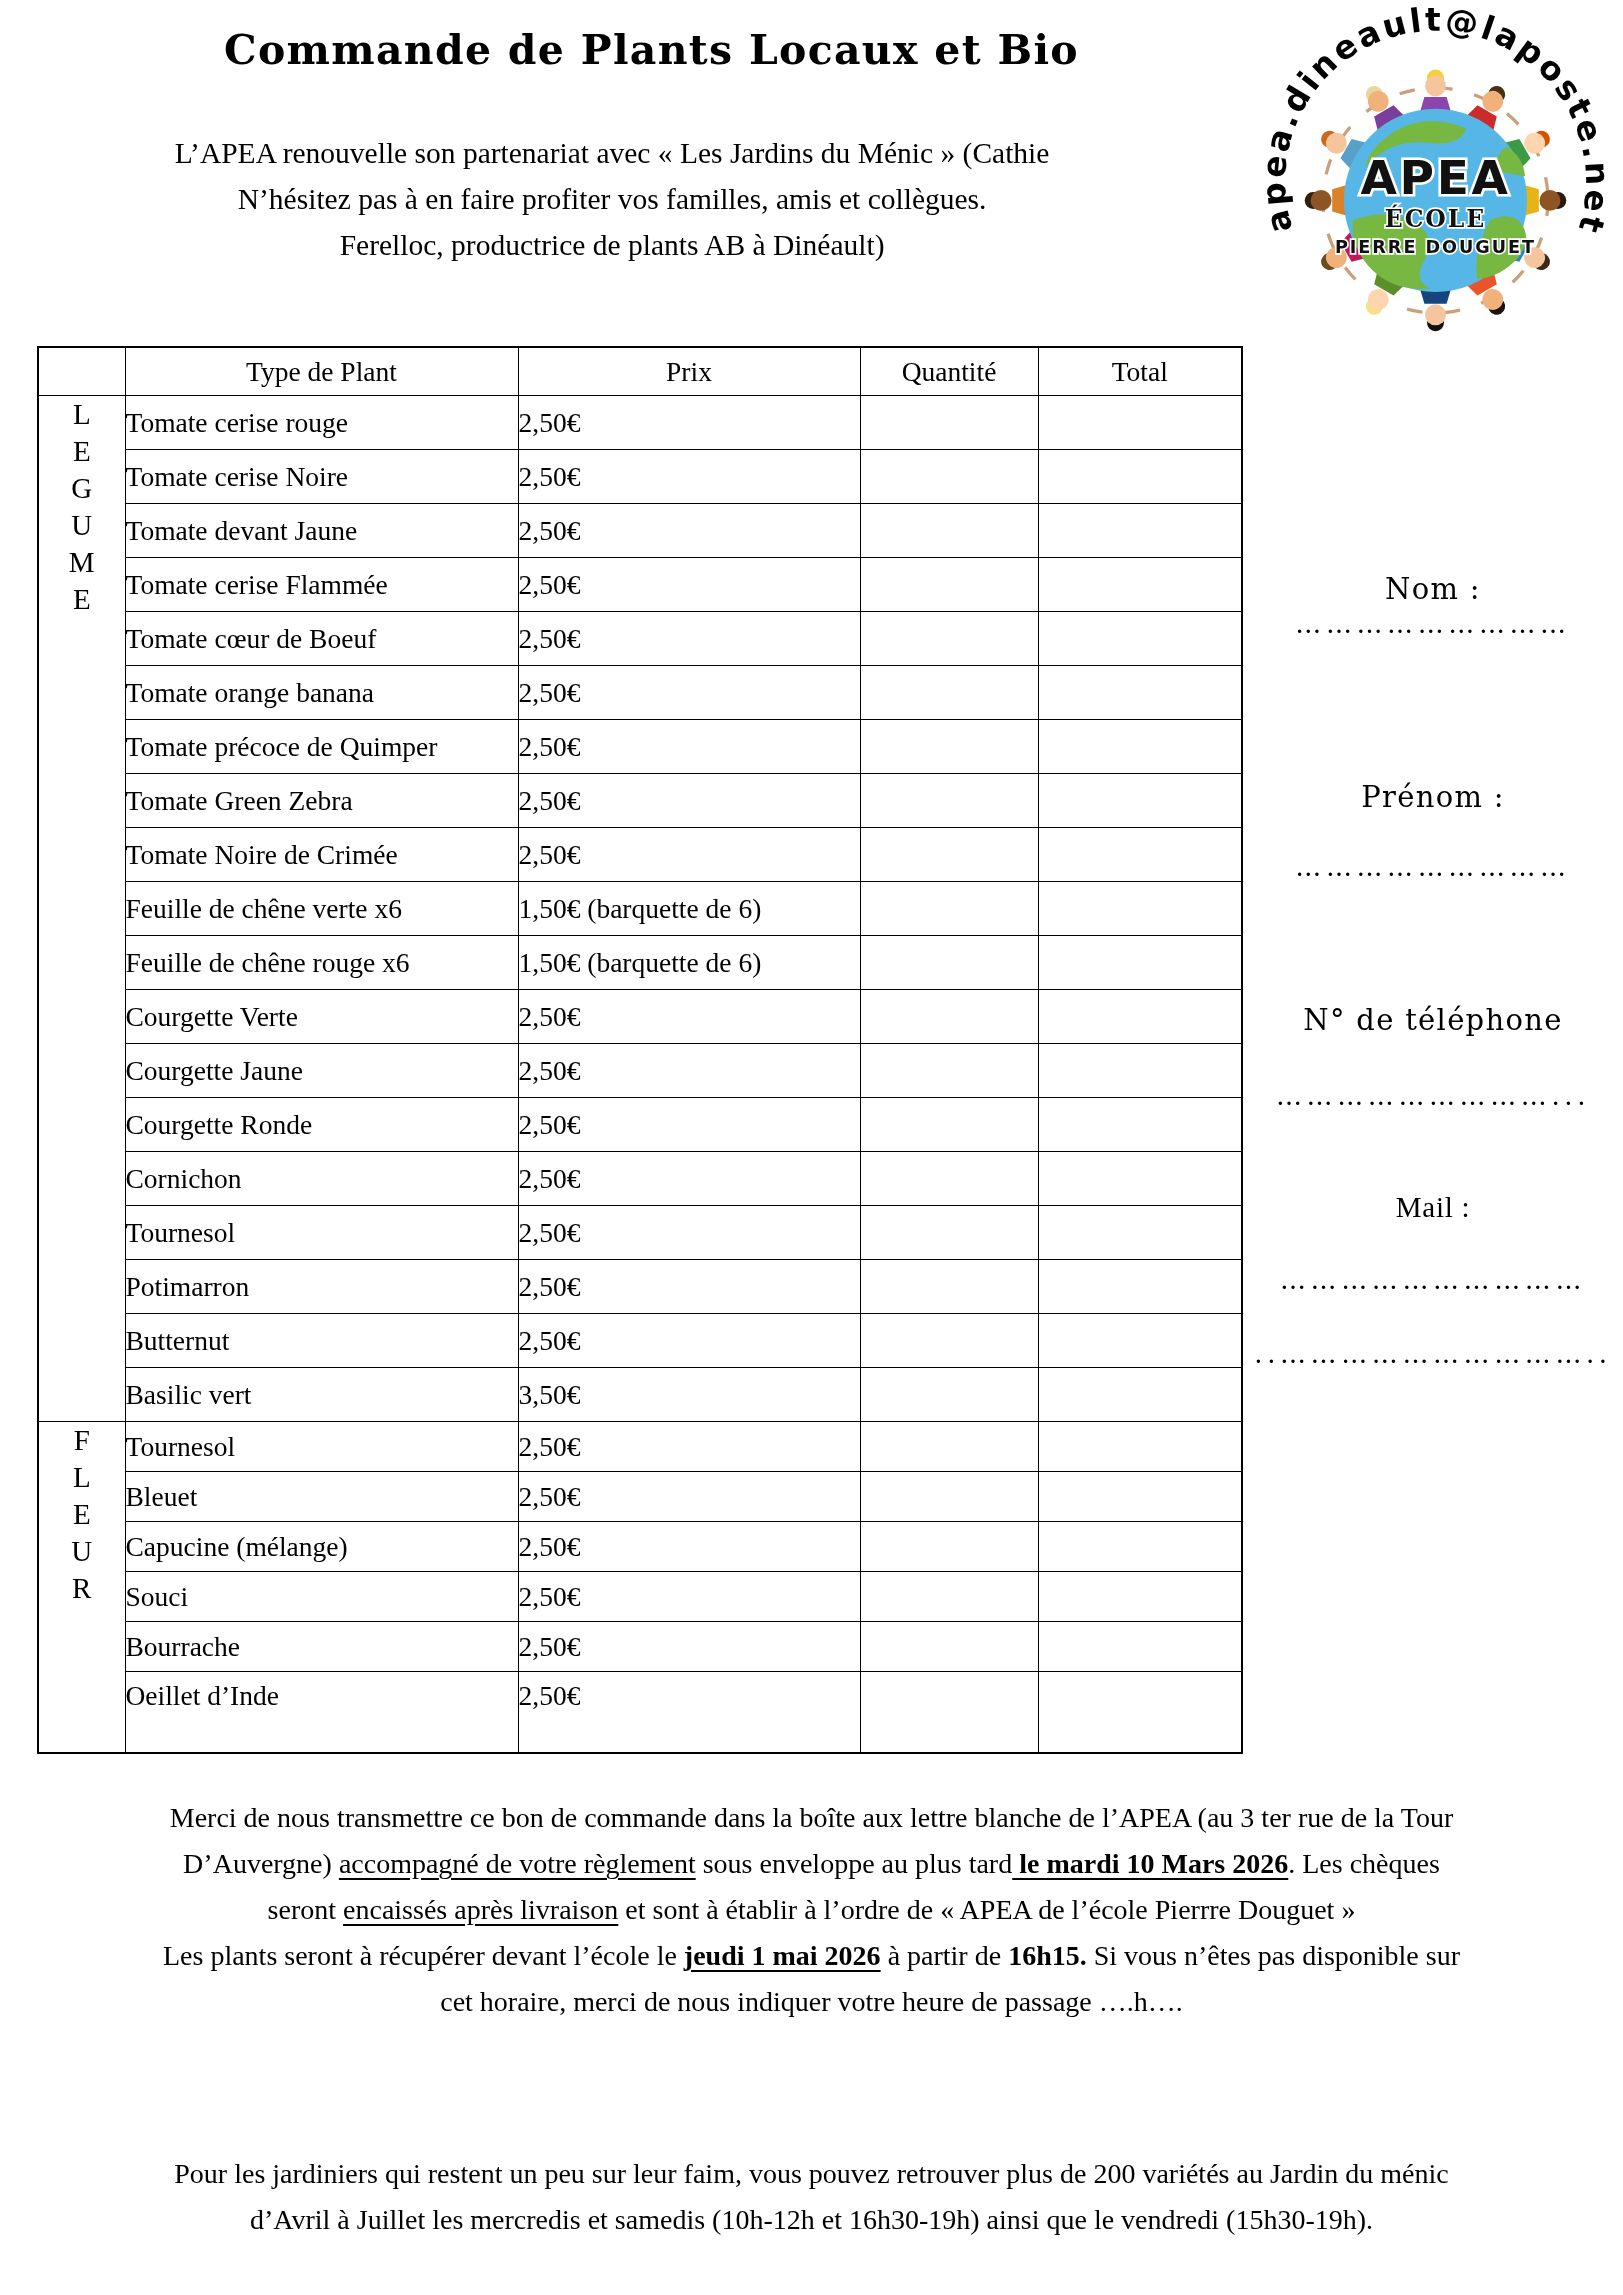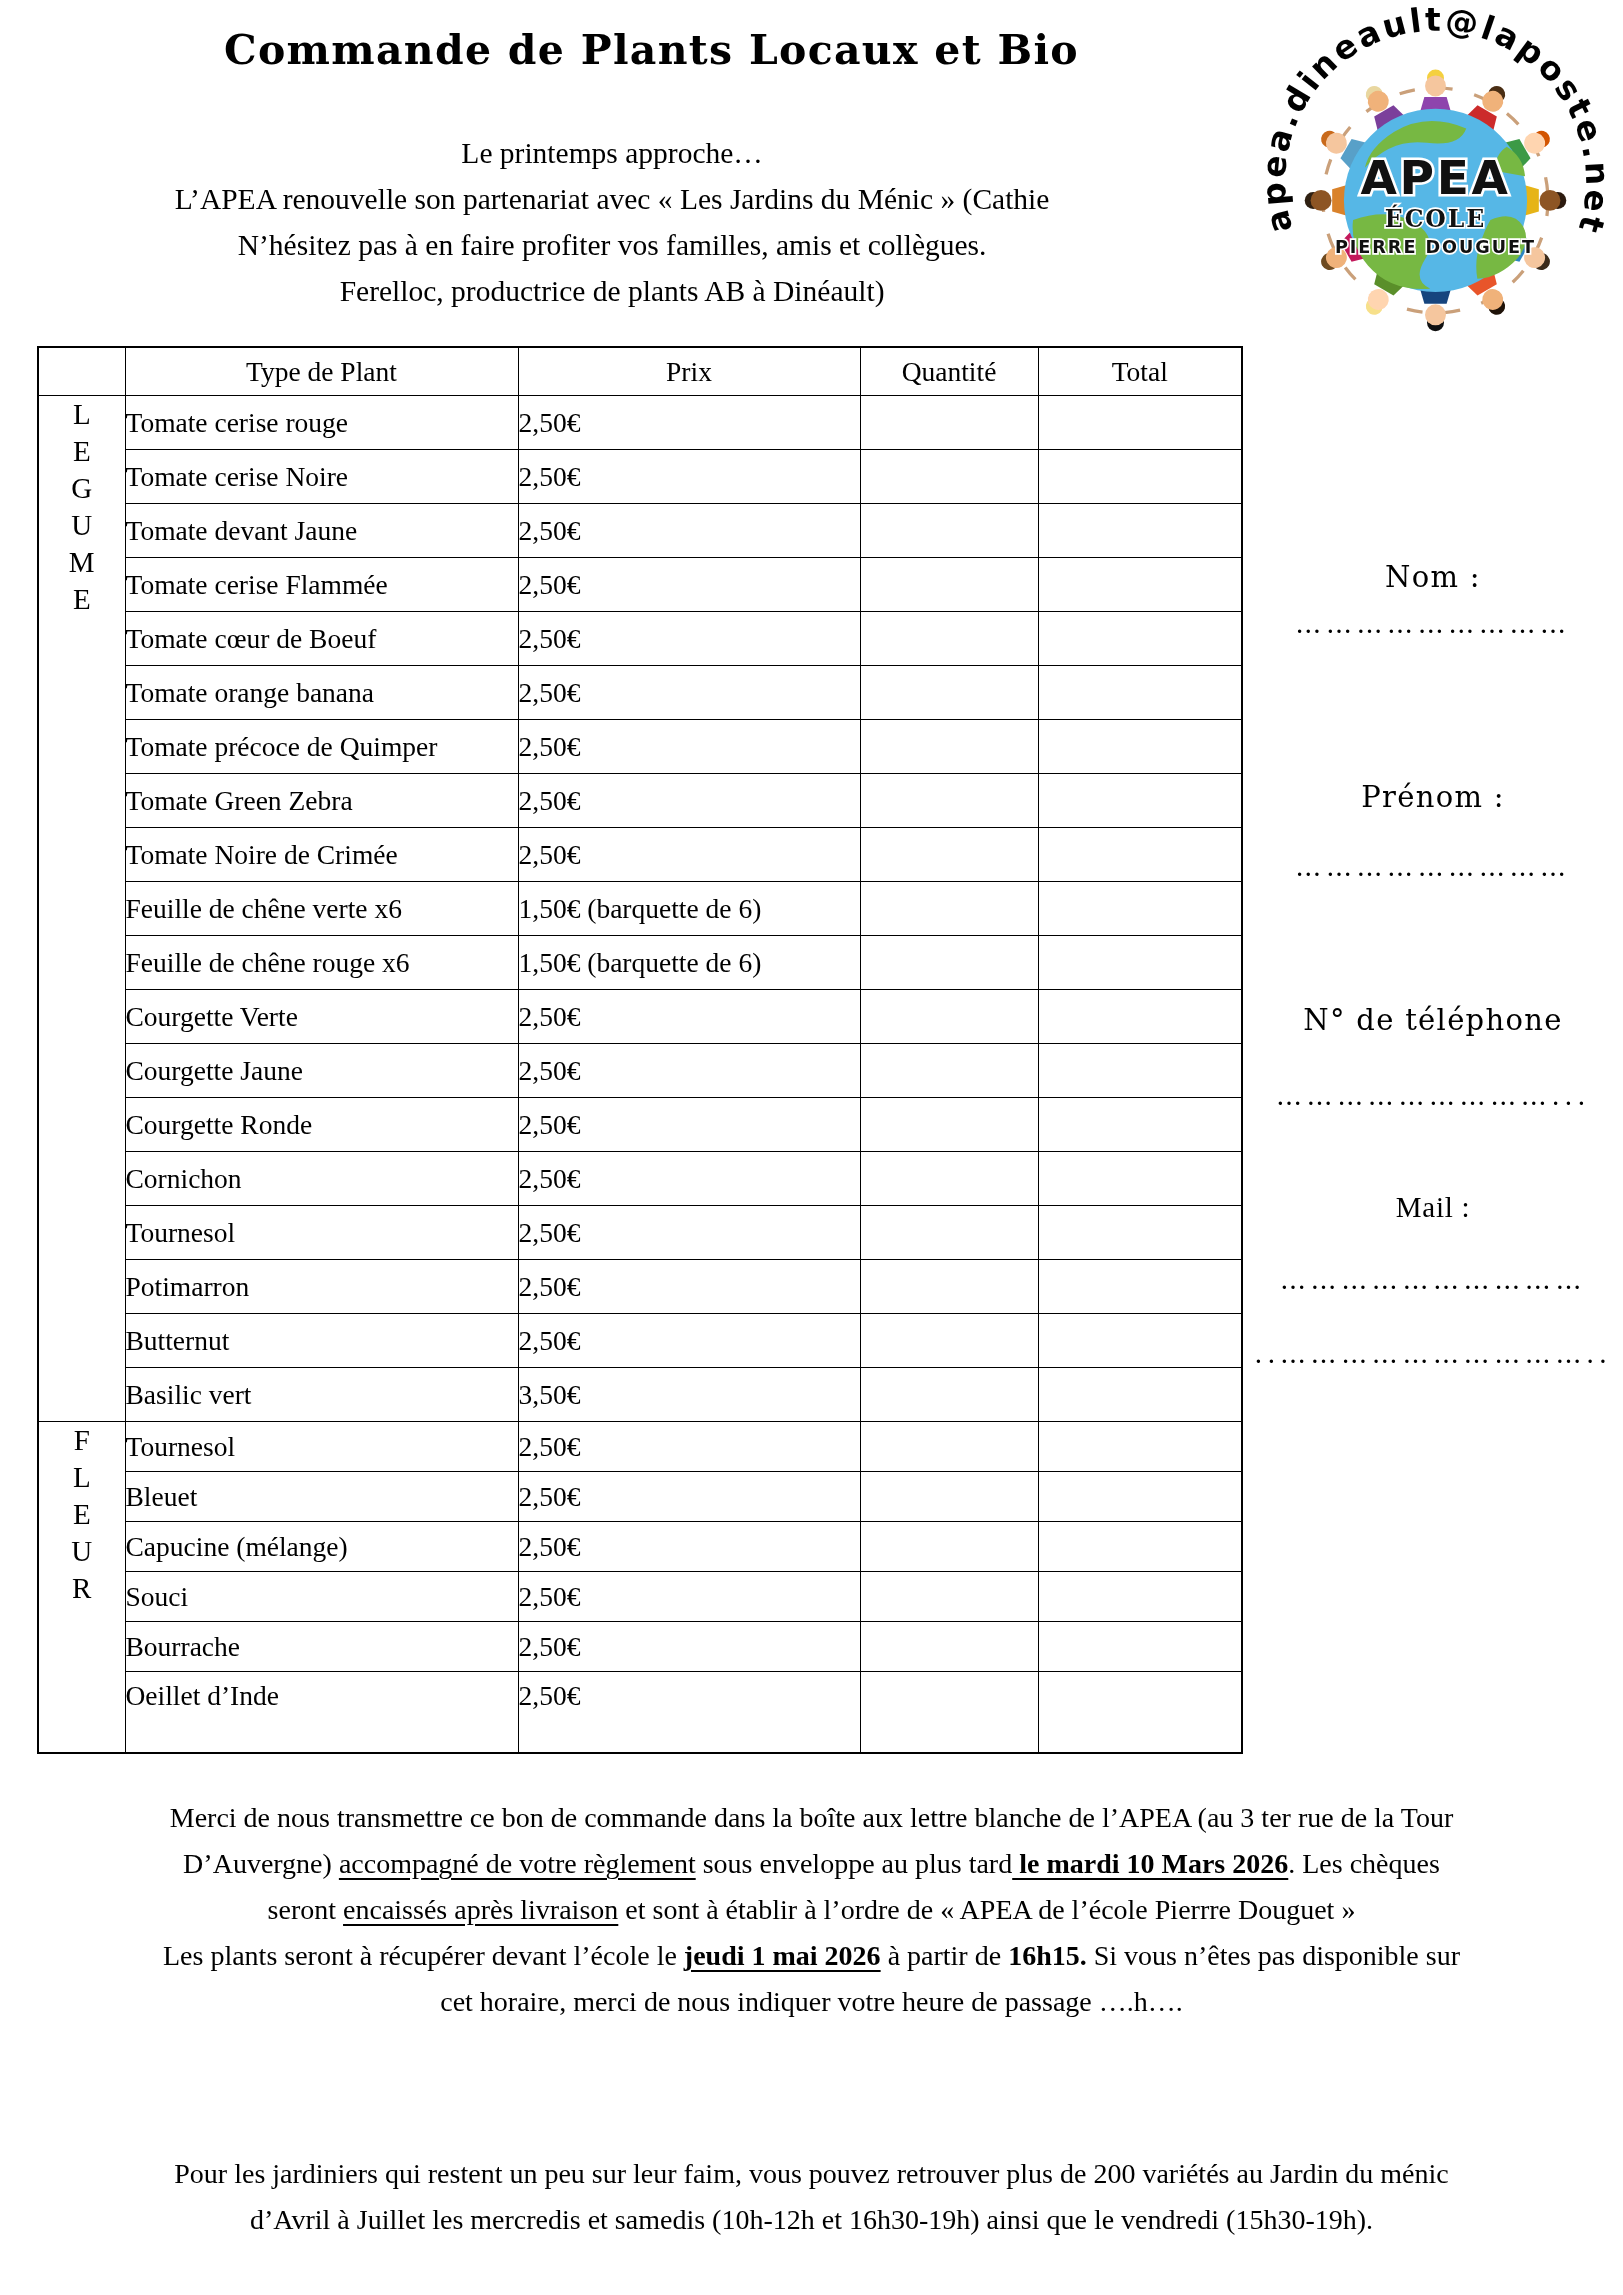--- a/index.html
+++ b/index.html
@@ -29,21 +29,21 @@
   tr.last td.name,tr.last td.price{vertical-align:top;padding-top:7.9px;}
   td.group-label{vertical-align:top;text-align:center;font-size:29px;line-height:37px;}
   td.gl0{padding-top:175px;}
   td.gl1{padding-top:120px;}
 
   
   .cf{position:absolute;left:1242px;width:382px;text-align:center;font-size:29px;}
   .cf-label{font-family:"DejaVu Serif",serif;letter-spacing:1.3px;}
   .cf-label.times{font-family:"Liberation Serif",serif;letter-spacing:0.7px;}
   .cf-dots{font-family:"DejaVu Serif",serif;font-size:26px;letter-spacing:4.6px;white-space:nowrap;overflow:hidden;}
-  #nom-label{top:560px;}   #nom-dots{top:609px;}
+  #nom-label{top:572px;}   #nom-dots{top:609px;}
   #prenom-label{top:780px;} #prenom-dots{top:852px;}
   #tel-label{top:1003px;}  #tel-dots{top:1081px;}
   #mail-label{top:1191px;} #mail-dots1{top:1265px;} #mail-dots2{top:1339px;}
 
   
   .footer{position:absolute;left:26px;width:1571px;text-align:center;
           font-size:28px;line-height:46px;}
   #footer1{top:1795px;}
   #footer2{top:2151px;}
   .b{font-weight:700;}
@@ -135,21 +135,20 @@
   <text x="276" y="290" text-anchor="middle" font-family="DejaVu Sans, sans-serif" font-weight="800" font-size="72" letter-spacing="4" fill="#111" stroke="#ffffff" stroke-width="8" paint-order="stroke">APEA</text>
   <text x="276" y="340" text-anchor="middle" font-family="DejaVu Serif, serif" font-weight="700" font-size="36" letter-spacing="3" fill="#111" stroke="#ffffff" stroke-width="5" paint-order="stroke">ÉCOLE</text>
   <text x="276" y="380" text-anchor="middle" font-family="DejaVu Sans, sans-serif" font-weight="700" font-size="27" letter-spacing="3" fill="#111" stroke="#ffffff" stroke-width="5" paint-order="stroke">PIERRE DOUGUET</text>
 
   <text font-family="DejaVu Sans, sans-serif" font-weight="800" font-size="50" fill="#000">
     <textPath href="#arcpath" startOffset="0" textLength="870">apea.dineault@laposte.net</textPath>
   </text>
 </svg>
 
 <div class="intro">
-  <div>Le printemps approche…</div>
   <div>L’APEA renouvelle son partenariat avec « Les Jardins du Ménic » (Cathie</div>
   <div>N’hésitez pas à en faire profiter vos familles, amis et collègues.</div>
   <div>Ferelloc, productrice de plants AB à Dinéault)</div>
 </div>
 
 <table class="order">
   <colgroup>
     <col style="width:87px">
       <col style="width:393px">
       <col style="width:342px">

